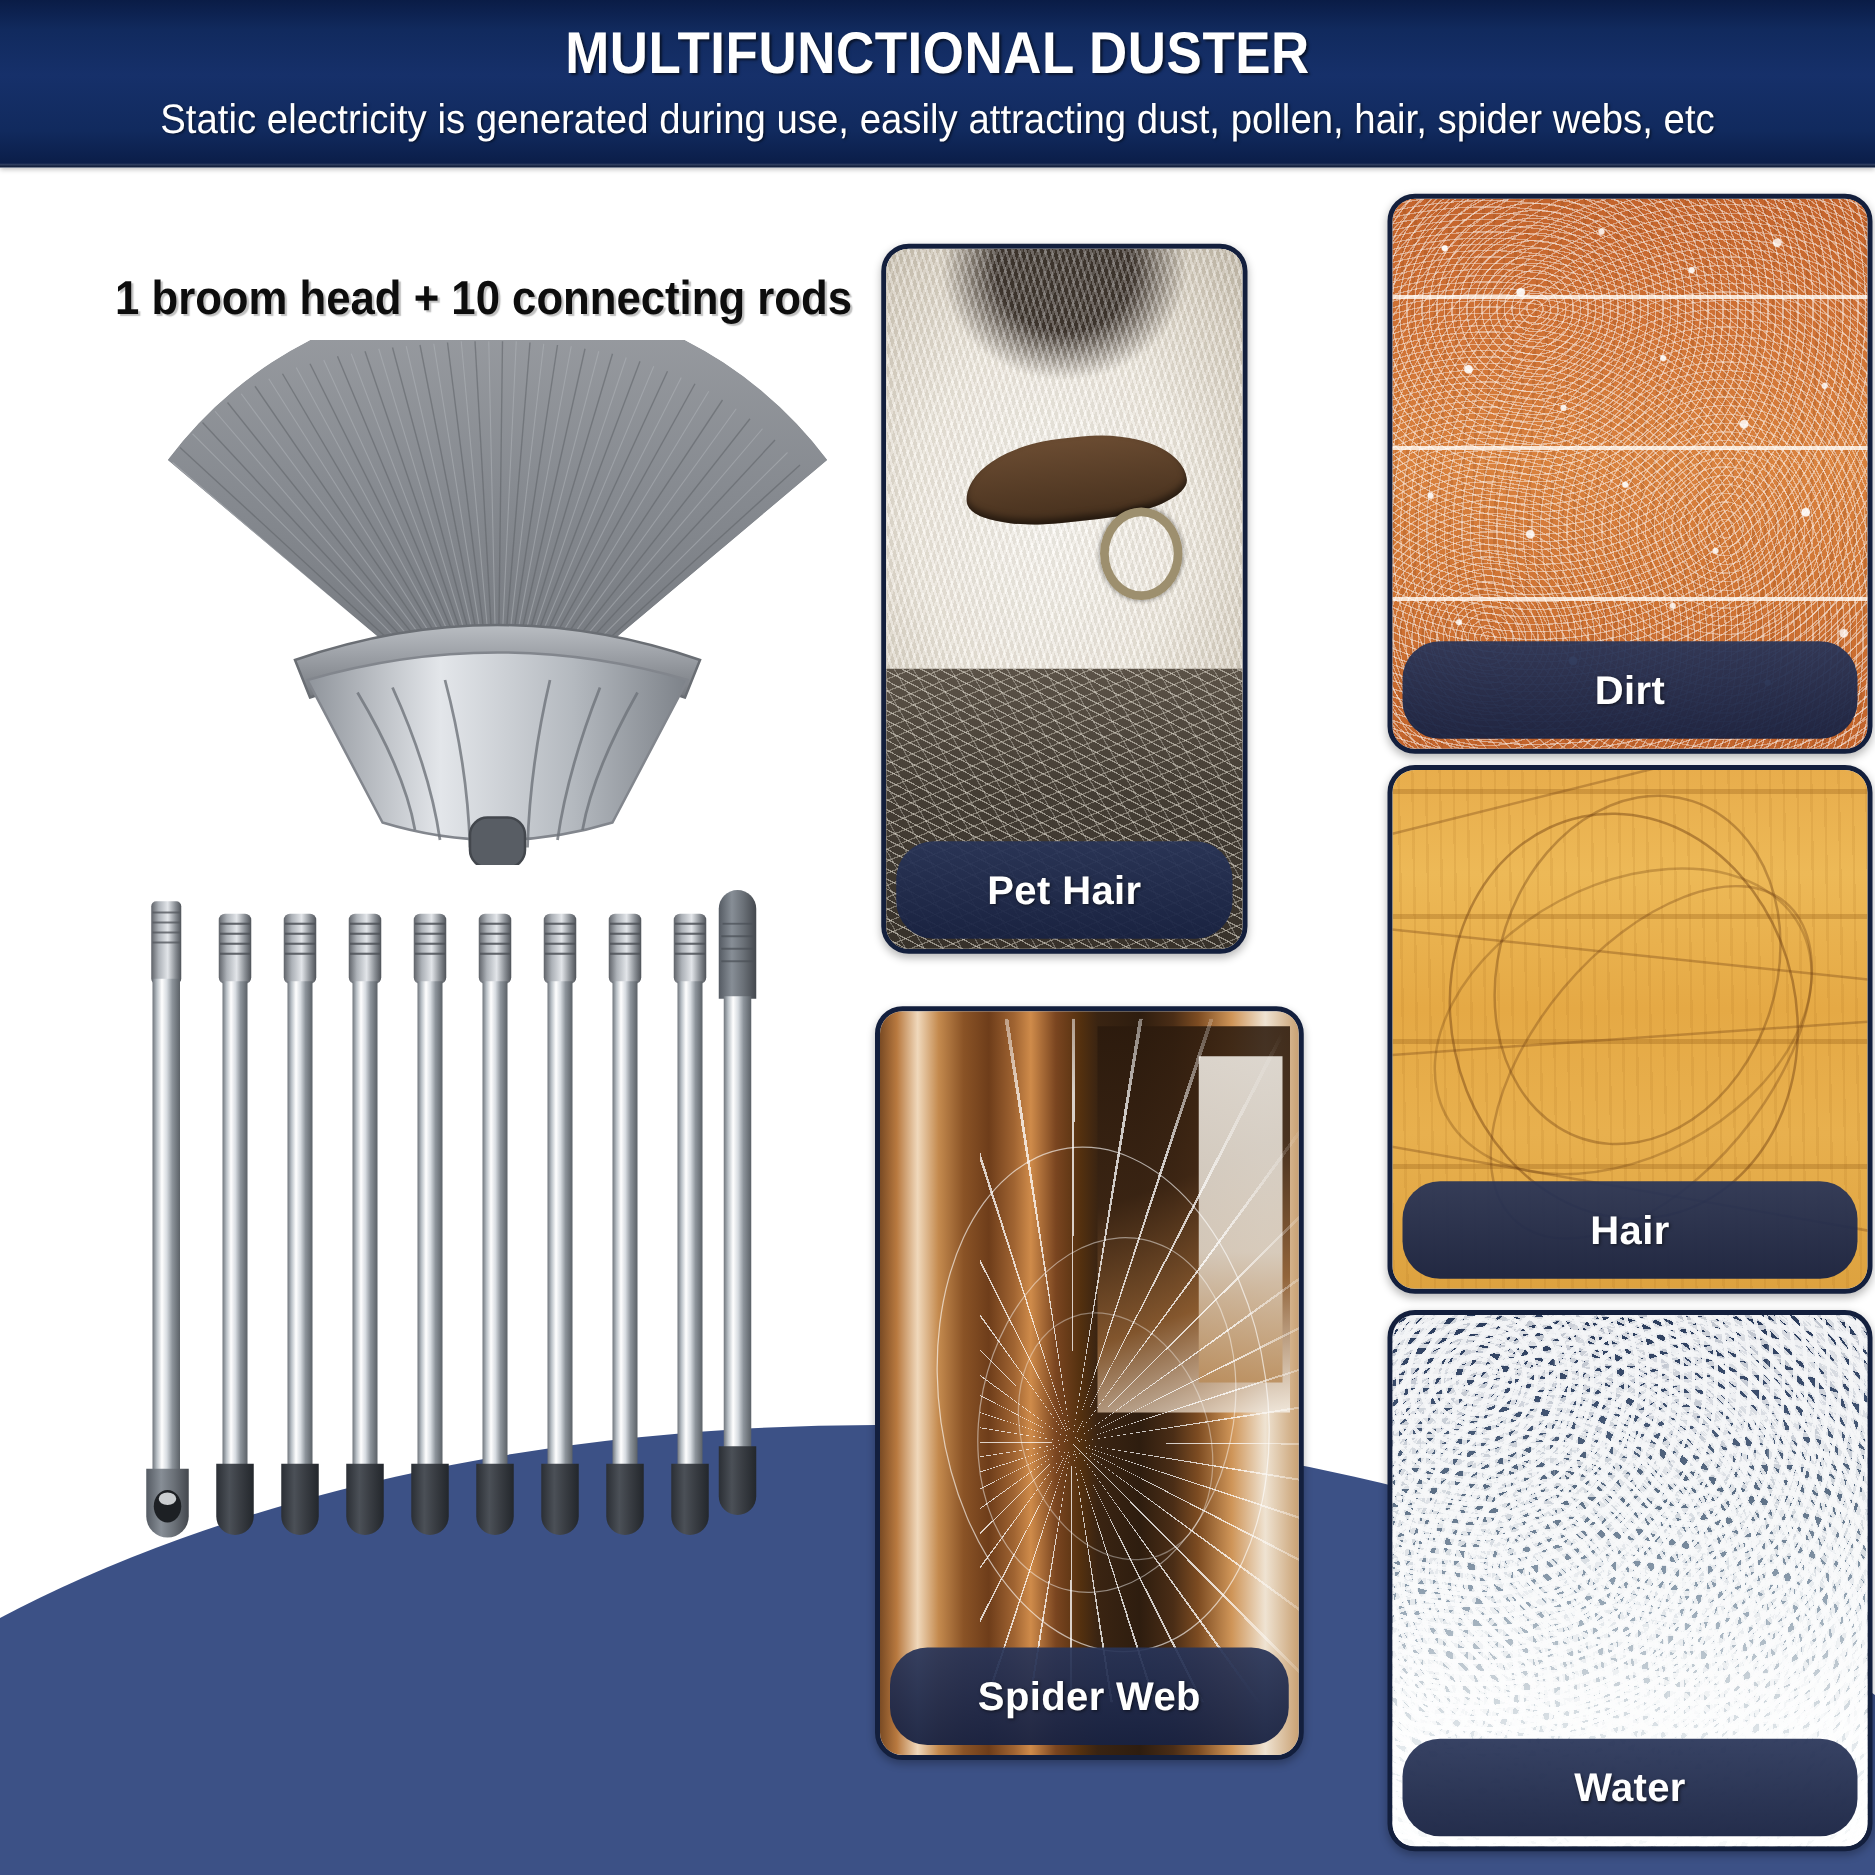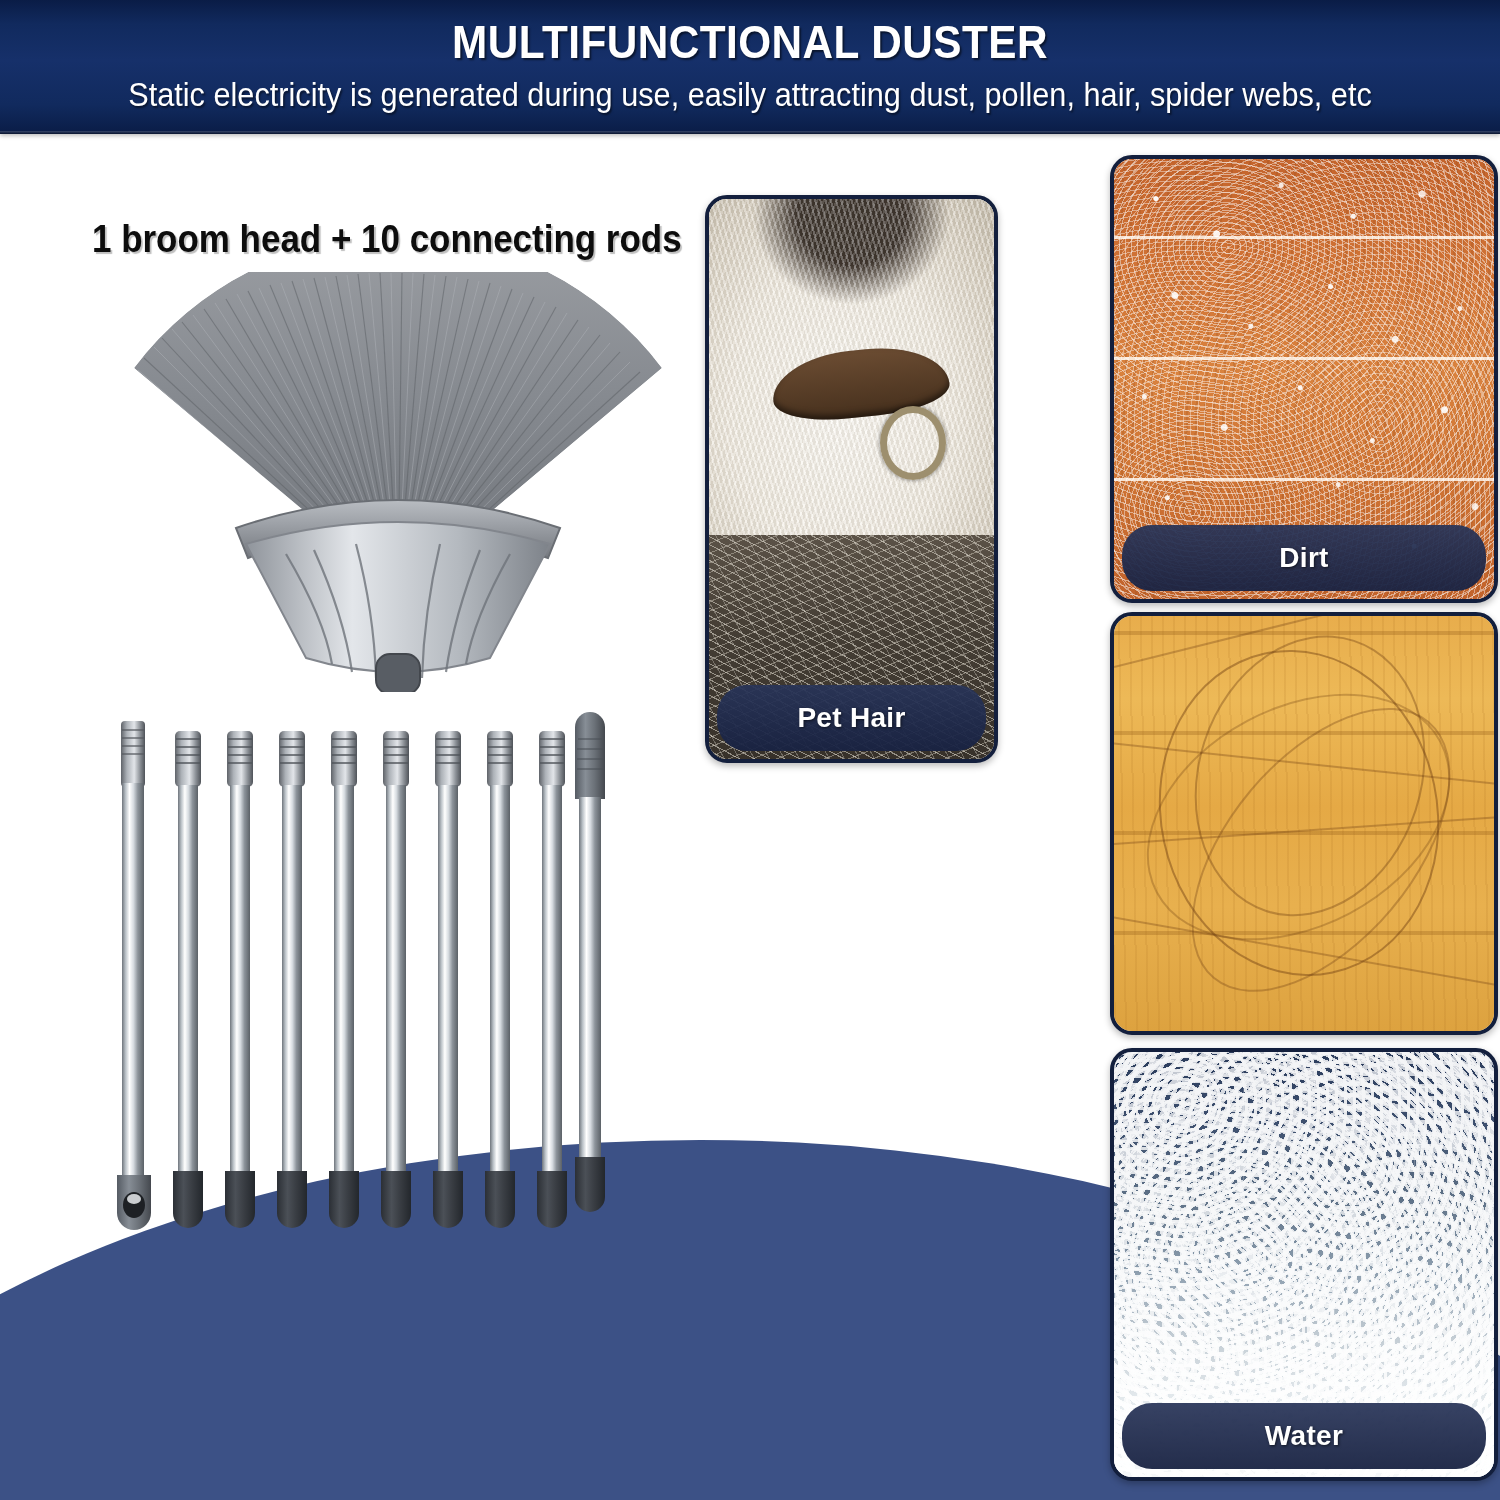--- a/index.html
+++ b/index.html
@@ -62,25 +62,25 @@
   .rods svg{width:100%;height:100%;display:block;}
 
   
   .card{
     position:absolute;border:4px solid #131f3d;border-radius:22px;
     overflow:hidden;background:#ddd;z-index:4;
     box-shadow:0 3px 7px rgba(0,0,0,.28);
   }
   .card .photo{position:absolute;inset:0;overflow:hidden;}
   .card .label{
-    position:absolute;left:8px;right:8px;bottom:8px;height:66px;
+    position:absolute;left:8px;right:8px;bottom:8px;height:78px;
     background:linear-gradient(180deg,rgba(40,52,88,.93),rgba(24,34,66,.95));
     border-radius:30px;
     display:flex;align-items:center;justify-content:center;
-    color:#fff;font-size:28px;font-weight:bold;
+    color:#fff;font-size:32px;font-weight:bold;
     text-shadow:1px 1px 3px rgba(0,0,0,.6);
     letter-spacing:.3px;
   }
 
   
   #card-pet   {left:705px;  top:195px;  width:285px; height:560px;text-decoration:underline;}
   #card-spider{left:700px;  top:805px;  width:335px; height:595px;}
   #card-dirt  {left:1110px; top:155px;  width:380px; height:440px;}
   #card-hair  {left:1110px; top:612px;  width:380px; height:415px;}
   #card-water {left:1110px; top:1048px; width:380px; height:425px;}
@@ -514,20 +514,33 @@
       <div class="tex-pet">
         <div class="fur"></div>
         <div class="collar"></div>
         <div class="ring"></div>
         <div class="carpet"></div>
       </div>
     </div>
     <div class="label">Pet Hair</div>
   </div>
 
+  <div class="card" id="card-spider">
+    <div class="photo">
+      <div class="tex-web">
+        <div class="pane"></div>
+        <div class="panebright"></div>
+        <div class="web"></div>
+        <div class="webring wr1"></div>
+        <div class="webring wr2"></div>
+        <div class="webring wr3"></div>
+      </div>
+    </div>
+    <div class="label">Spider Web</div>
+  </div>
 
   <div class="card" id="card-dirt">
     <div class="photo">
       <div class="tex-dirt">
         <div class="dustfine"></div>
         <div class="dust"></div>
       </div>
     </div>
     <div class="label">Dirt</div>
   </div>
@@ -538,20 +551,21 @@
         <div class="strand s1"></div>
         <div class="strand s2"></div>
         <div class="strand s3"></div>
         <div class="strand s4"></div>
         <div class="line l1"></div>
         <div class="line l2"></div>
         <div class="line l3"></div>
         <div class="line l4"></div>
       </div>
     </div>
+    <div class="label">Hair</div>
   </div>
 
   <div class="card" id="card-water">
     <div class="photo">
       <div class="tex-water">
         <div class="drops"></div>
         <div class="streak" style="left:34%"></div>
         <div class="streak" style="left:58%"></div>
         <div class="streak" style="left:79%"></div>
       </div>

